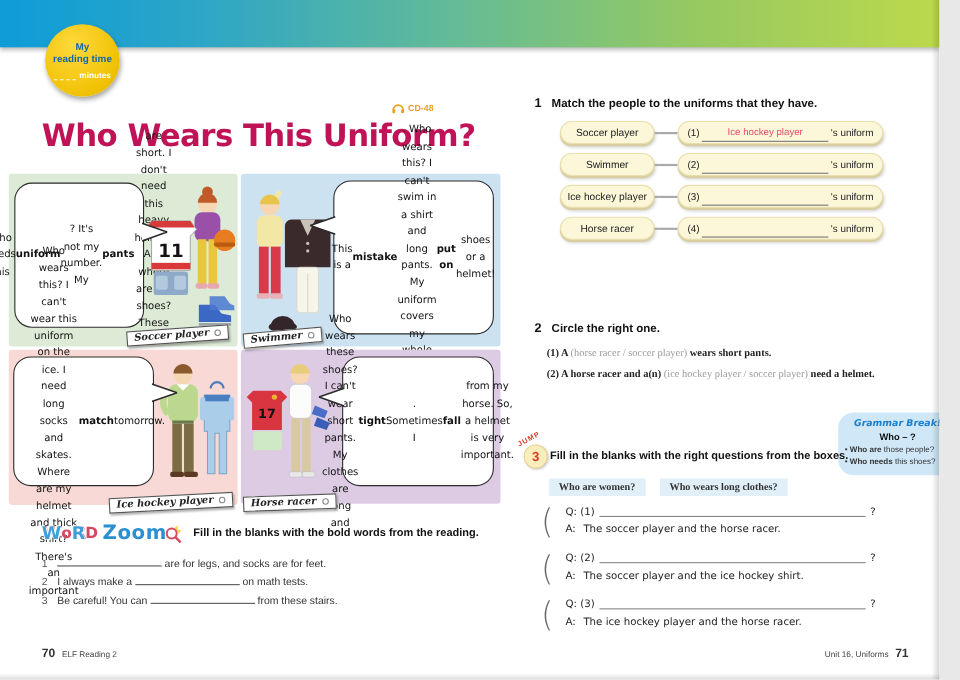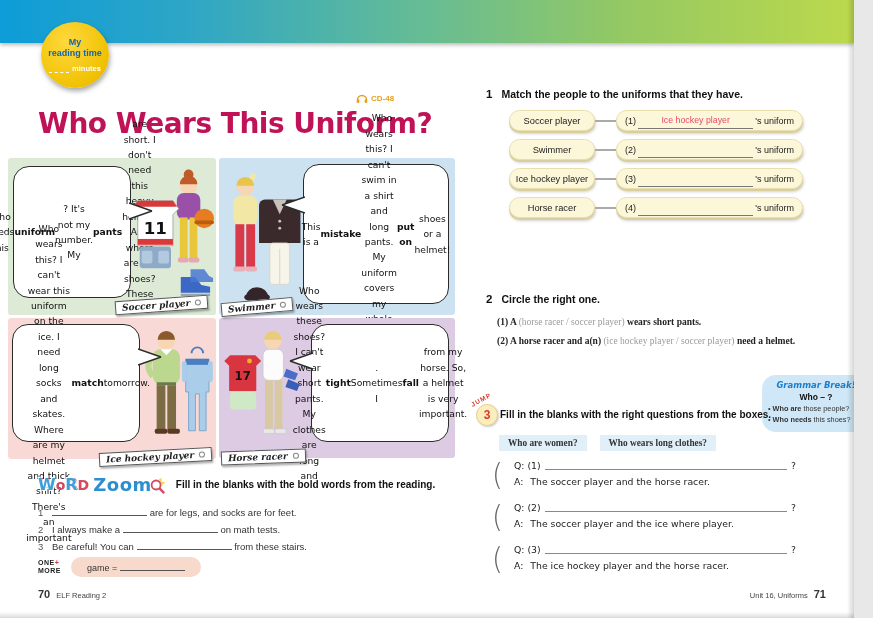--- a/index.html
+++ b/index.html
@@ -329,27 +329,20 @@
       </div>
       <div class="wz-item">
         <span class="num">2</span>
         <span><span>I always make a </span><span class="blank" style="width: 95px;"></span><span> on math tests.</span></span>
       </div>
       <div class="wz-item">
         <span class="num">3</span>
         <span><span>Be careful! You can </span><span class="blank" style="width: 95px;"></span><span> from these stairs.</span></span>
       </div>
     </div>
-    <div class="one-more">
-      <div class="om-logo">
-        <div><span>ONE</span><span class="plus">+</span></div>
-        <div>MORE</div>
-      </div>
-      <div class="om-pill"><span>game = </span><span class="blank" style="width: 65px;"></span></div>
-    </div>
   </div>
 
   <div class="foot" id="footL">
     <span class="pg">70</span>
     <span class="bk">ELF Reading 2</span>
   </div>
 
   <div class="ex-head" id="ex1-head">
     <span class="ex-num">1</span>
     <span class="ex-title">Match the people to the uniforms that they have.</span>
@@ -445,21 +438,21 @@
     <div class="qa">
       <span class="brace">(</span>
       <div class="q-row">
           <span>Q:</span>
           <span>(2)</span>
           <span class="qline"></span>
           <span>?</span>
         </div>
       <div class="a-row">
           <span>A:</span>
-          <span>The soccer player and the ice where player.</span>
+          <span>The soccer player and the ice hockey shirt.</span>
         </div>
     </div>
     <div class="qa">
       <span class="brace">(</span>
       <div class="q-row">
           <span>Q:</span>
           <span>(3)</span>
           <span class="qline"></span>
           <span>?</span>
         </div>

